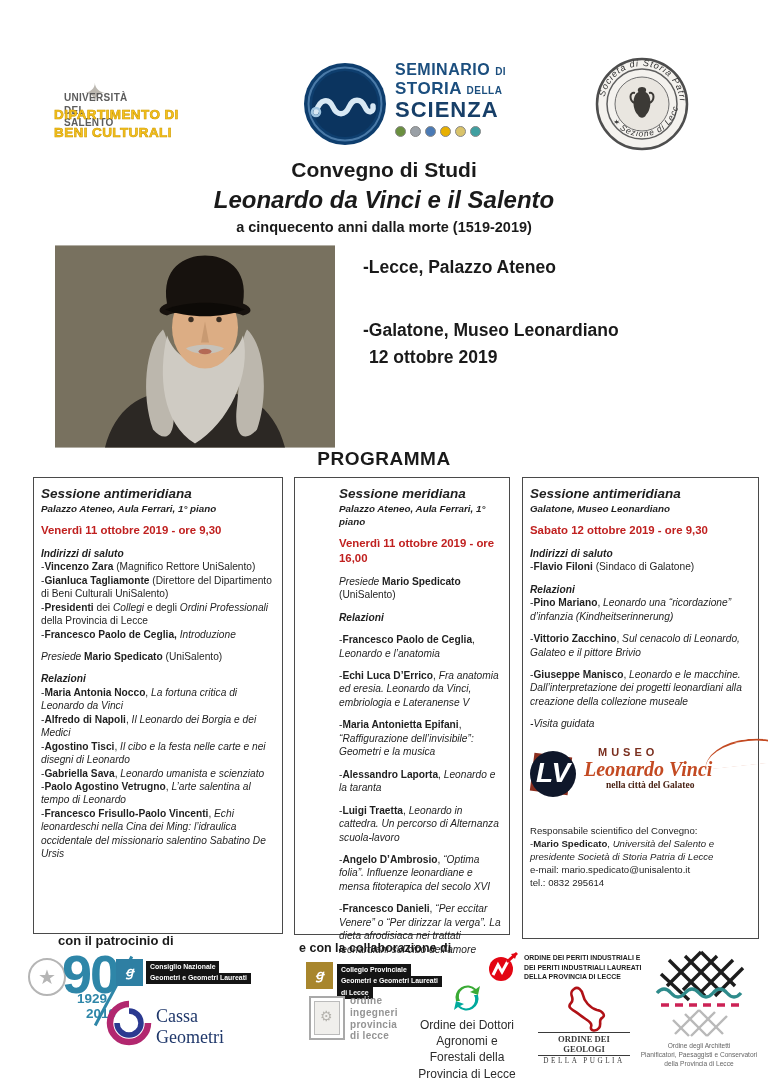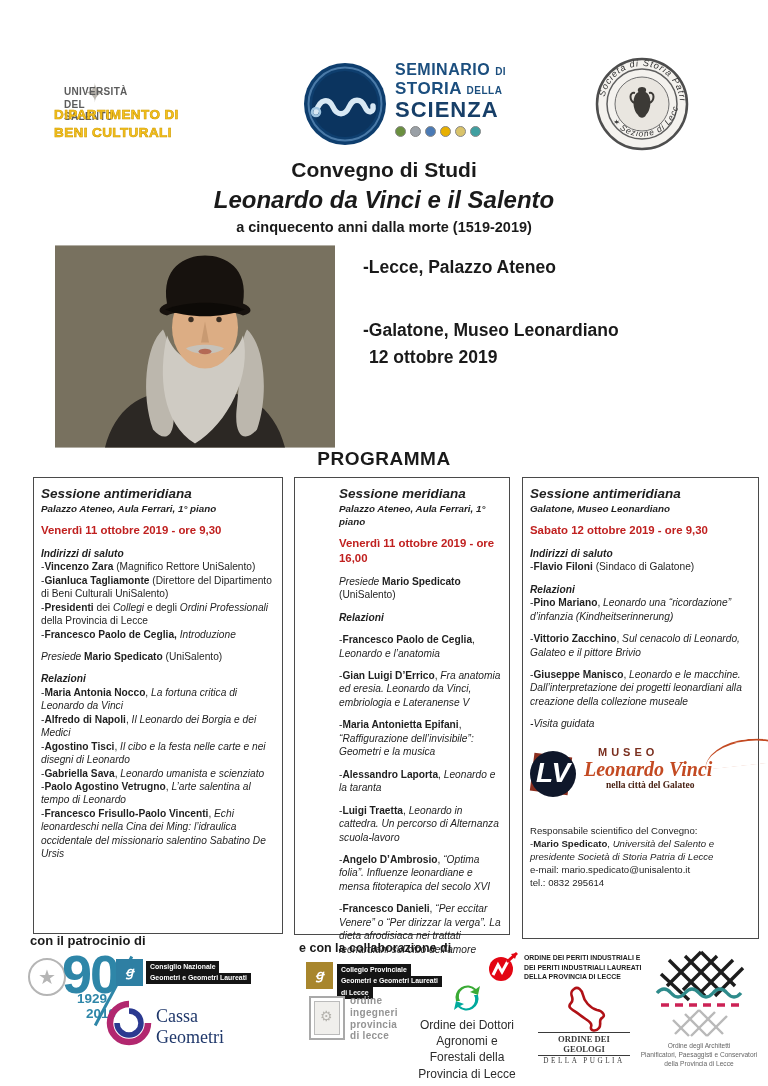--- a/index.html
+++ b/index.html
@@ -7,21 +7,21 @@
   .page {
     position: relative; width: 768px; height: 1086px; margin: 0 auto;
     background: #ffffff; overflow: hidden;
     font-family: "Liberation Sans", sans-serif; color:#1a1a1a;
   }
   
   .uni-logo { position:absolute; left:52px; top:62px; width:170px; }
   .uni-emblem { position:absolute; left:8px; top:0; width:72px; height:72px; border-radius:50%;
     background: radial-gradient(circle at 40% 35%, #efedе9, #dcd9d3 55%, #c3c0ba); opacity:.9; }
   .uni-emblem:after{ content:"✦"; position:absolute; left:24px; top:16px; font-size:26px; color:#b4b0a8;}
-  .uni-name { position:absolute; left:12px; top:24px; font-size:10px; font-weight:bold; color:#5c5c5c; line-height:1.25; letter-spacing:.3px;}
+  .uni-name { position:absolute; left:12px; top:30px; font-size:10px; font-weight:bold; color:#5c5c5c; line-height:1.25; letter-spacing:.3px;}
   .uni-dept { position:absolute; left:2px; top:44px; font-size:13.5px; font-weight:800; line-height:1.3;
     color:#f7c31c; -webkit-text-stroke:.6px #cf9a00; letter-spacing:.4px; }
   .sem-logo { position:absolute; left:303px; top:60px; }
   .sem-circle { position:absolute; left:0; top:2px; }
   .sem-text { position:absolute; left:92px; top:2px; width:140px; color:#1b4e7e; font-weight:bold; line-height:1; }
   .sem-l1 { font-size:16px; letter-spacing:.5px; }
   .sem-l1 .sm, .sem-l2 .sm { font-size:10px; }
   .sem-l2 { font-size:17px; margin-top:2px; letter-spacing:.5px;}
   .sem-l3 { font-size:22px; margin-top:2px; letter-spacing:1px; color:#173f68;}
   .sem-dots { margin-top:5px; display:flex; gap:4px; }
@@ -59,21 +59,21 @@
   .museo-circle { position:absolute; left:0px; top:8px; width:46px; height:46px; border-radius:50%;
      background:#0f172a; color:#fff; font-weight:bold; font-style:italic; font-size:28px;
      display:flex; align-items:center; justify-content:center; }
   .museo-txt { position:absolute; left:54px; top:2px; width:170px; }
   .museo-museo { font-size:11px; letter-spacing:4px; color:#7a2f1f; font-weight:bold; padding-left:14px;}
   .museo-name { font-family:"Liberation Serif", serif; font-size:20px; font-weight:bold; font-style:italic; color:#c34a22; line-height:1; }
   .museo-tag { font-family:"Liberation Serif", serif; font-size:9.5px; font-weight:bold; color:#4a2315; padding-left:22px; }
   .museo-swoosh { position:absolute; left:120px; top:-6px; width:90px; height:26px; border-top:2.5px solid #c34a22; border-radius:50%/100% 100% 0 0; transform:rotate(-6deg); }
   .resp { margin-top:10px; font-size:9.6px; line-height:1.35; }
   
-  .patro-label  { position:absolute; left:30px;  top:933px; font-size:13px;   font-weight:bold; }
+  .patro-label  { position:absolute; left:58px;  top:933px; font-size:13px;   font-weight:bold; }
   .collab-label { position:absolute; left:299px; top:941px; font-size:12.5px; font-weight:bold; }
   .it-emblem { position:absolute; left:28px; top:958px; width:38px; height:38px; border-radius:50%;
      border:2px solid #b5b5b5; color:#b5b5b5; font-size:20px; text-align:center; line-height:34px;}
   .anni90 { position:absolute; left:62px; top:943px; font-size:54px; font-weight:bold; color:#2e86a8; letter-spacing:-2px;}
   .anni-slash { position:absolute; left:112px; top:952px; width:3px; height:78px; background:#2e86a8; transform:rotate(28deg); }
   .anni-y1 { position:absolute; left:77px; top:991px;  font-size:13.5px; font-weight:bold; color:#2e86a8; }
   .anni-y2 { position:absolute; left:86px; top:1006px; font-size:13.5px; font-weight:bold; color:#2e86a8; }
   .cng-sq  { position:absolute; left:116px; top:959px; width:27px; height:27px; background:#2e7fa3; color:#fff;
      font-weight:bold; font-style:italic; font-size:13px; text-align:center; line-height:26px; }
   .gold-sq { position:absolute; left:306px; top:962px; width:27px; height:27px; background:#a8862d; color:#fff;
@@ -220,21 +220,21 @@
   </div>
 
   <div class="col col-2">
     <div class="sess-title">Sessione meridiana</div>
     <div class="sess-sub">Palazzo Ateneo, Aula Ferrari, 1° piano</div>
     <div class="sess-date">Venerdì 11 ottobre 2019 - ore 16,00</div>
     <div class="col-body">
         <p class="pg"><span class="r-i">Presiede </span><span class="r-b">Mario Spedicato</span><span class="r-n"> (UniSalento)</span></p>
         <p class="pg gap"><span class="r-bi">Relazioni</span></p>
         <p class="pg gap"><span class="r-n">-</span><span class="r-b">Francesco Paolo de Ceglia</span><span class="r-n">, </span><span class="r-i">Leonardo e l’anatomia</span></p>
-        <p class="pg gap"><span class="r-n">-</span><span class="r-b">Gian Luigi D’Errico</span><span class="r-n">, </span><span class="r-i">Fra anatomia ed eresia. Leonardo da Vinci, embriologia e Lateranense V</span></p>
+        <p class="pg gap"><span class="r-n">-</span><span class="r-b">Echi Luca D’Errico</span><span class="r-n">, </span><span class="r-i">Fra anatomia ed eresia. Leonardo da Vinci, embriologia e Lateranense V</span></p>
         <p class="pg gap"><span class="r-n">-</span><span class="r-b">Maria Antonietta Epifani</span><span class="r-n">, </span><span class="r-i">“Raffigurazione dell’invisibile”: Geometri e la musica</span></p>
         <p class="pg gap"><span class="r-n">-</span><span class="r-b">Alessandro Laporta</span><span class="r-n">, </span><span class="r-i">Leonardo e la taranta</span></p>
         <p class="pg gap"><span class="r-n">-</span><span class="r-b">Luigi Traetta</span><span class="r-n">, </span><span class="r-i">Leonardo in cattedra. Un percorso di Alternanza scuola-lavoro</span></p>
         <p class="pg gap"><span class="r-n">-</span><span class="r-b">Angelo D’Ambrosio</span><span class="r-n">, </span><span class="r-i">“Optima folia”. Influenze leonardiane e mensa fitoterapica del secolo XVI</span></p>
         <p class="pg gap"><span class="r-n">-</span><span class="r-b">Francesco Danieli</span><span class="r-n">, </span><span class="r-i">“Per eccitar Venere” o “Per dirizzar la verga”. La dieta afrodisiaca nei trattati leonardiani sul cibo dell’amore</span></p>
       </div>
   </div>
 
   <div class="col col-3">
     <div class="sess-title">Sessione antimeridiana</div>

